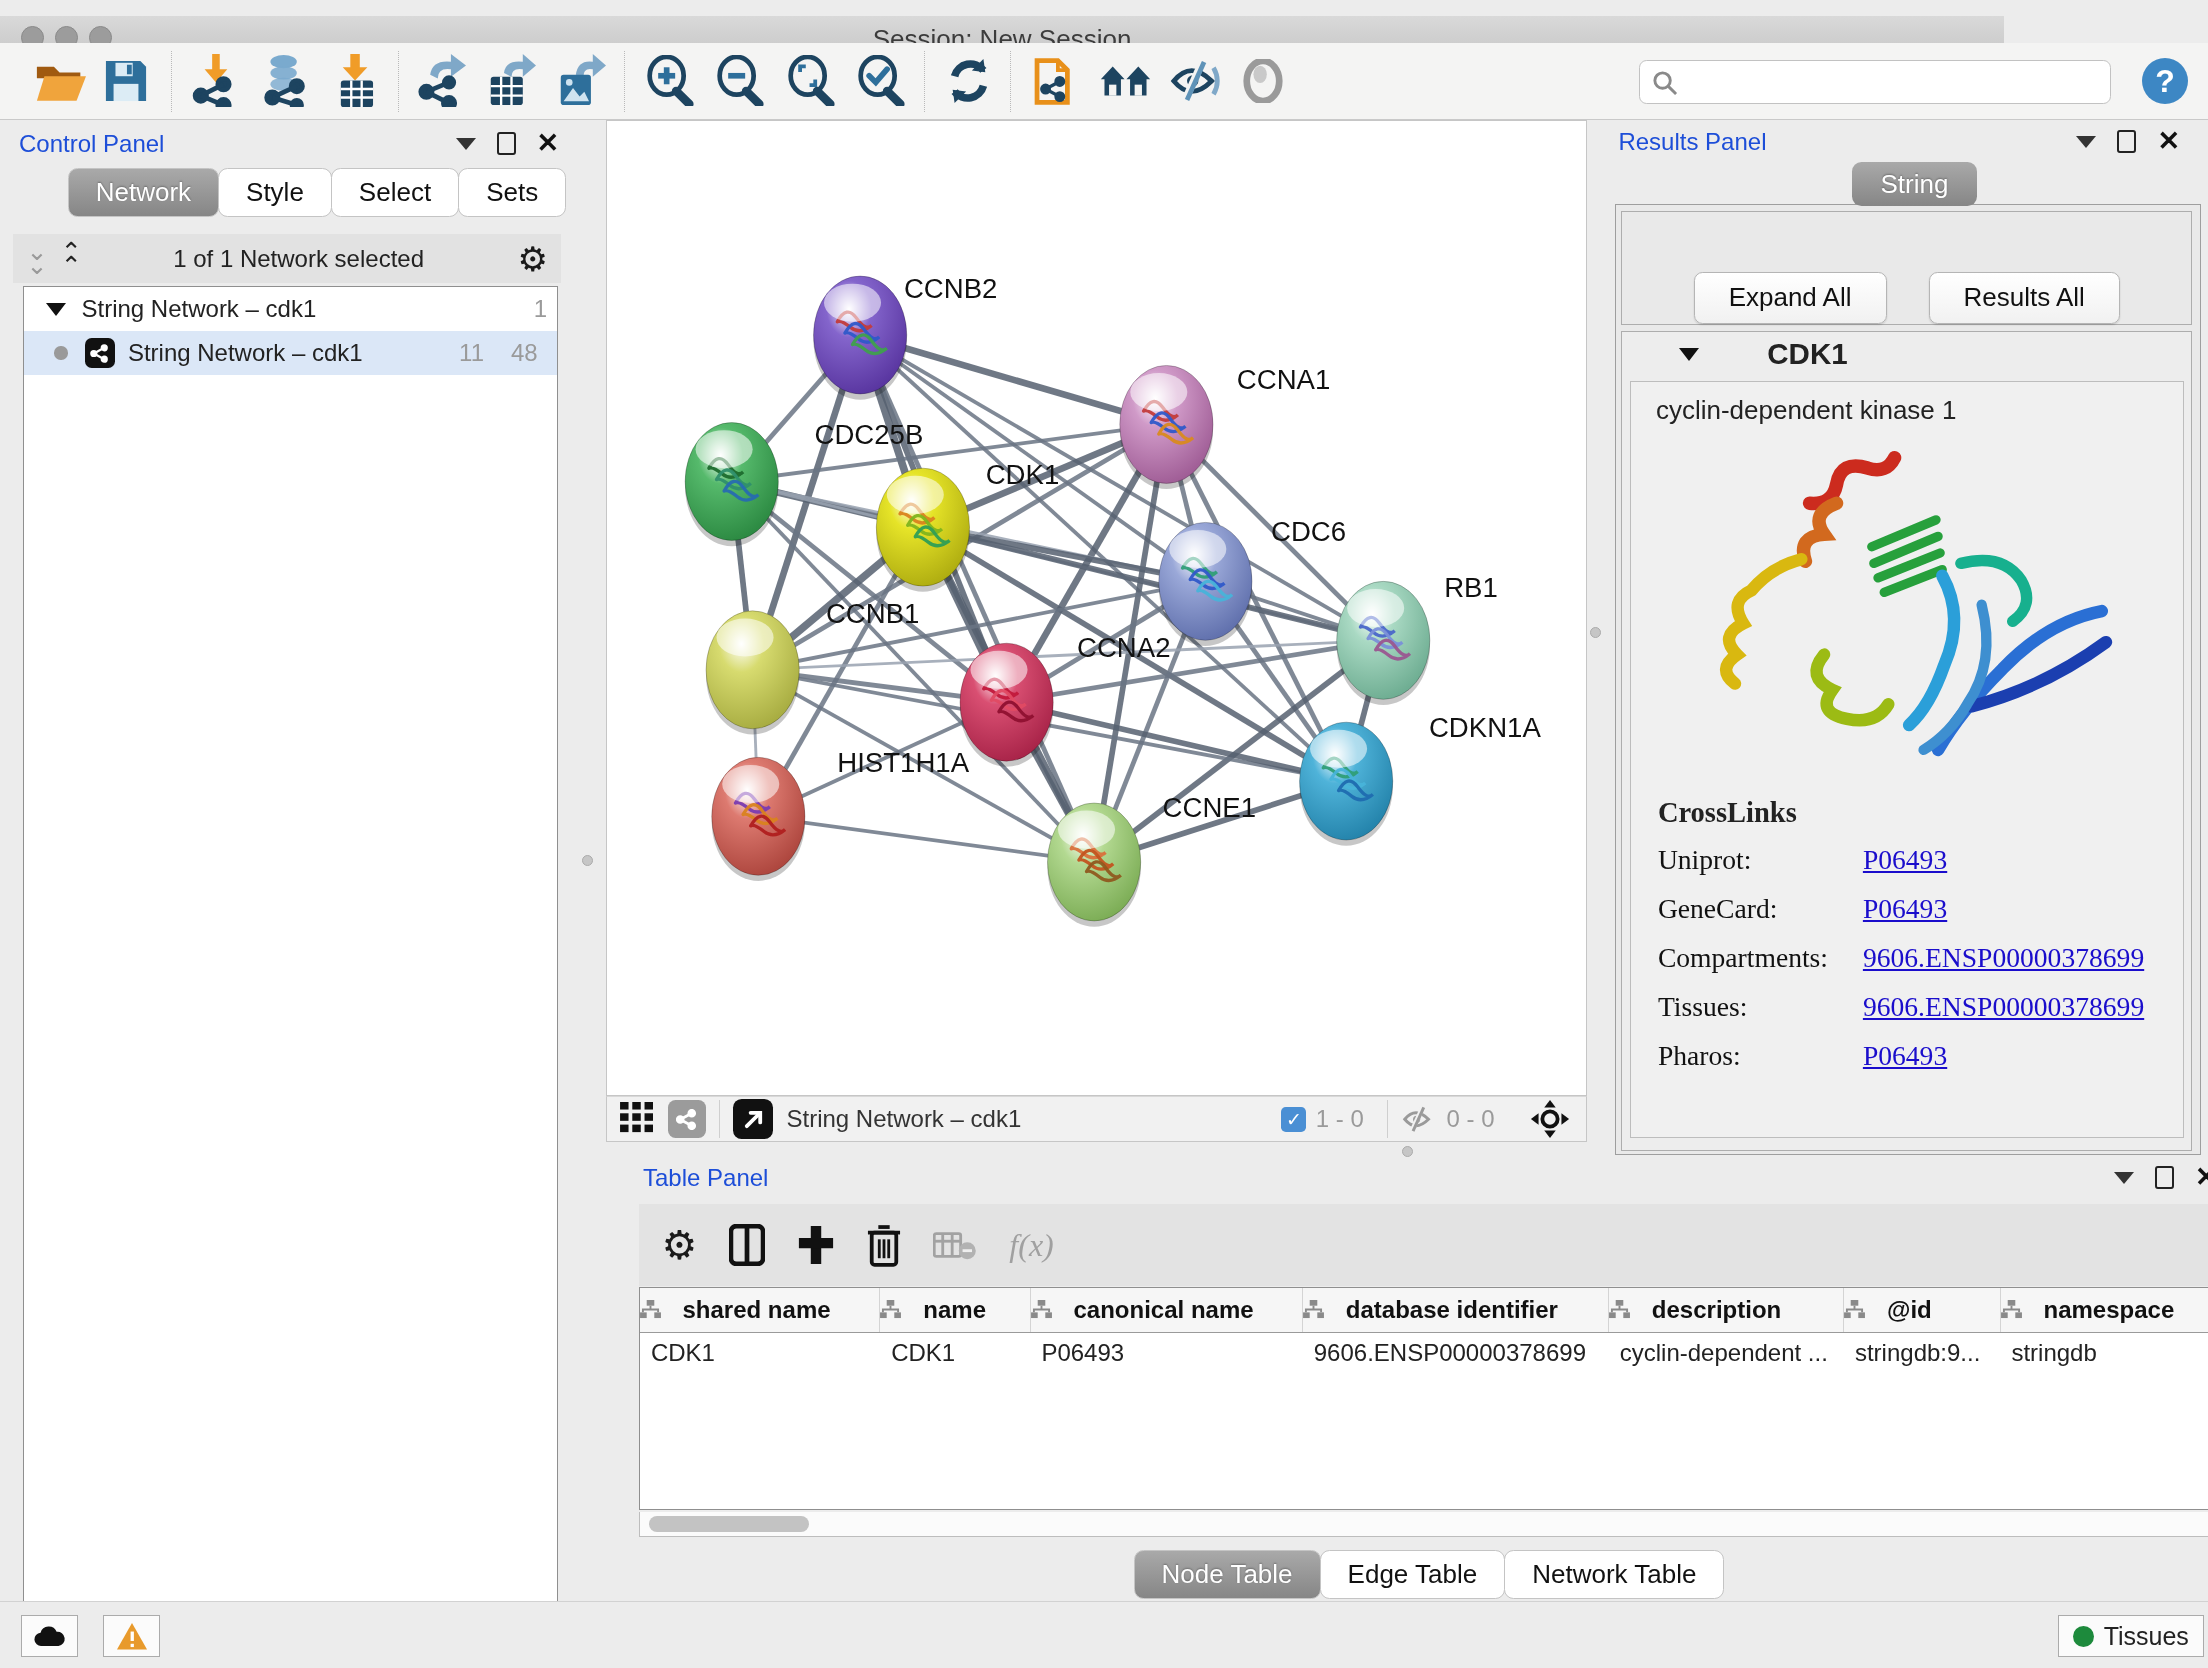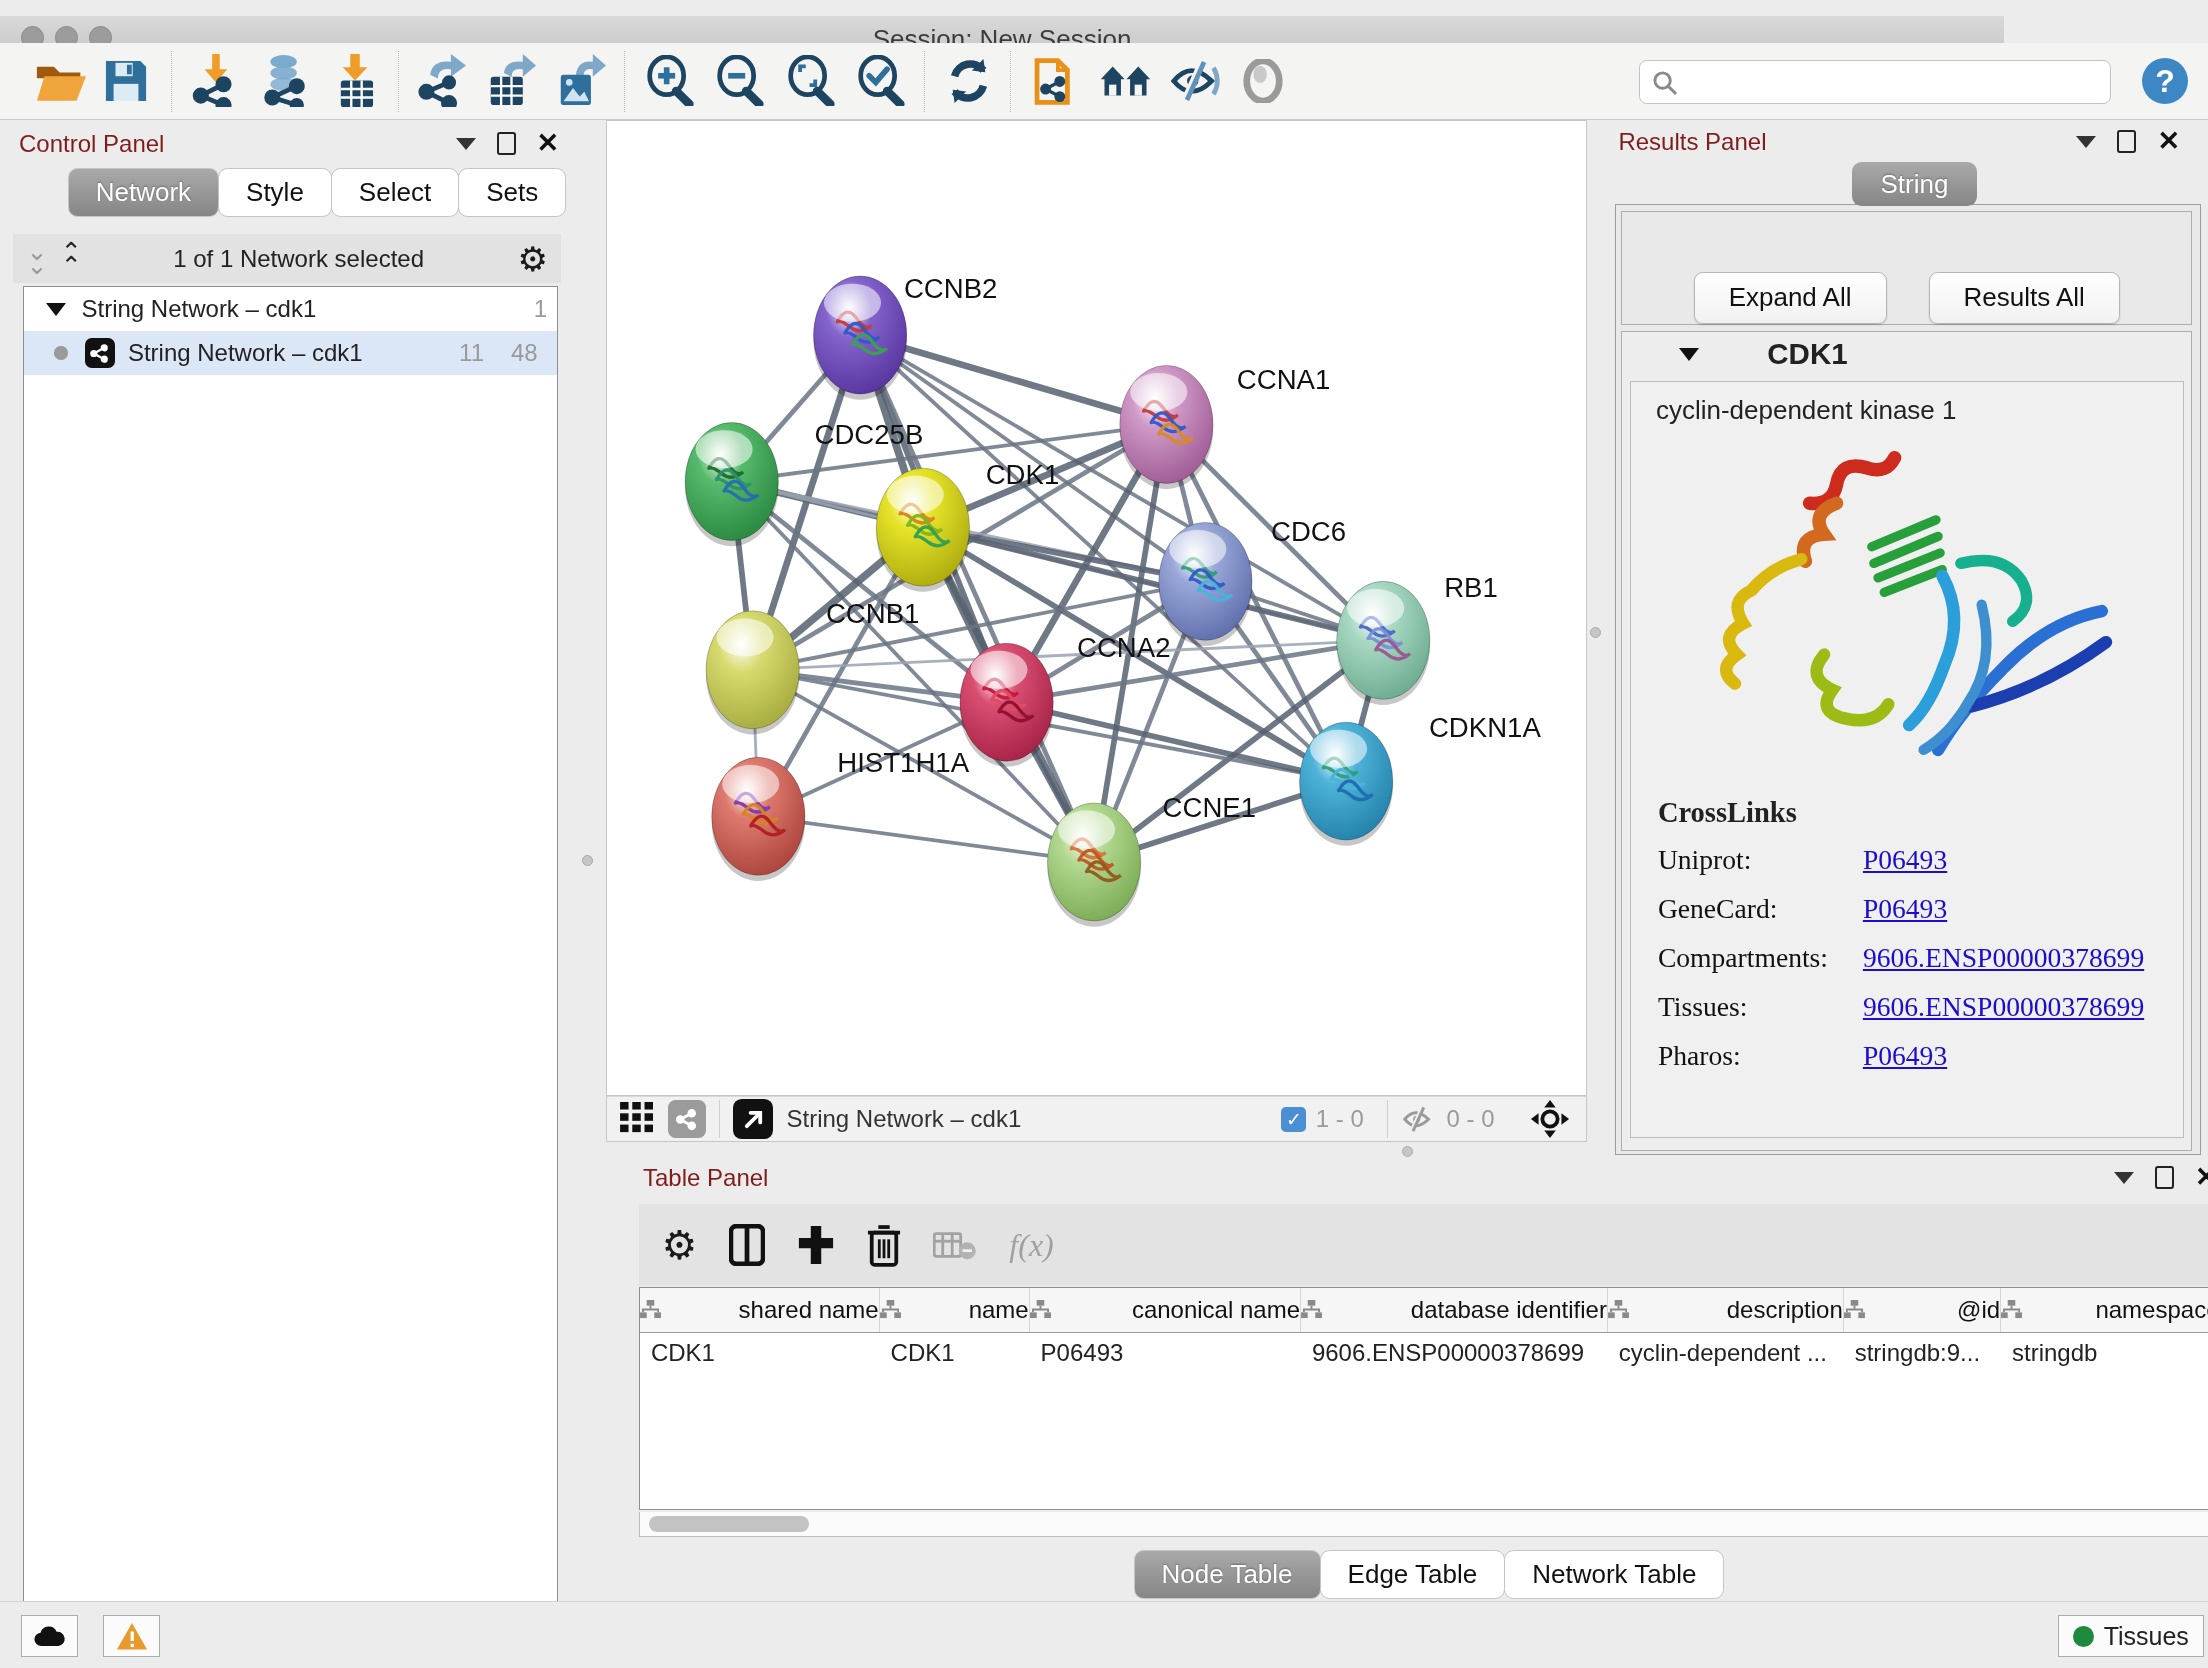--- a/index.html
+++ b/index.html
@@ -18,21 +18,21 @@
     background:#f4f4f3; border-bottom:1.9px solid #c9c9c9; }
   .tbtn { position:absolute; top:11.4px; width:53px; height:53px; display:flex; align-items:center; justify-content:center; }
   .tsep { position:absolute; top:7.6px; width:0; height:61px; border-left:1.9px dotted #b9b9b9; }
   #searchbox { position:absolute; left:1639px; top:17px; width:472px; height:44px; background:#fff;
     border:1px solid #c2c2c2; border-radius:7.6px; display:flex; align-items:center; padding-left:11.4px; }
   #searchbox input { border:none; outline:none; font-size:23px; width:409px; background:transparent; }
   #help-btn { position:absolute; left:2142px; top:15px; width:46px; height:46px; border-radius:50%;
     background:#3d87c4; color:#fff; font-size:32px; font-weight:bold; display:flex; align-items:center; justify-content:center; }
 
   
-  .panel-title { font-size:24px; color:#7f1d1d; }
+  .panel-title { font-size:24px; color:#1d4ed8; }
   .panel-ctrl { display:flex; gap:21px; align-items:center; }
   .caret-down { width:0; height:0; border-left:10.5px solid transparent; border-right:10.5px solid transparent; border-top:12.4px solid #333; }
   .float-sq { width:19px; height:23px; border:2.9px solid #222; border-radius:2.9px; }
   .close-x { font-size:27px; font-weight:bold; color:#111; line-height:1; }
 
   
   #control-panel { position:absolute; left:5.7px; top:124px; width:563px; height:1472px; background:#ececec; }
   #cp-header { position:absolute; left:13.3px; top:5.7px; right:9.5px; display:flex; justify-content:space-between; align-items:center; }
   .tabrow { position:absolute; display:flex; }
   .tab { height:49px; padding:0 27px; background:#fff; border:1px solid #c4c4c4; border-radius:9.5px;
@@ -88,21 +88,21 @@
   .cl-value { font-size:27.6px; color:#1a0dcc; text-decoration:underline; }
 
   
   #table-panel { position:absolute; left:628px; top:1158px; width:1603px; height:442px; background:#ececec; }
   #tp-header { position:absolute; left:15px; top:5.7px; right:13.3px; display:flex; justify-content:space-between; align-items:center; }
   #tp-toolbar { position:absolute; left:10.5px; top:46px; width:1583px; height:82px; background:#e3e3e3; display:flex; align-items:center; gap:32px; padding-left:23px; }
   #tp-table-wrap { position:absolute; left:10.5px; top:129px; width:1583px; height:223px; background:#fff; border:1px solid #8f8f8f; overflow:hidden; }
   table { border-collapse:collapse; table-layout:fixed; }
   th { height:44px; background:#f6f6f6; border-bottom:1.9px solid #9a9a9a; border-right:1px solid #d4d4d4;
     font-size:24px; font-weight:normal; color:#111; text-align:center; white-space:nowrap; overflow:hidden; }
-  th .hdr-inner { display:flex; align-items:center; justify-content:space-between; gap:7px; }
+  th .hdr-inner { display:flex; align-items:center; justify-content:flex-start; gap:22px;font-weight:bold; }
   td { height:42px; font-size:24px; padding-left:11.4px; white-space:nowrap; overflow:hidden; vertical-align:middle; }
   #tp-scroll { position:absolute; left:10.5px; top:354px; width:1583px; height:25px; background:#fbfbfb; border:1px solid #bdbdbd; border-top:none; }
   #tp-thumb { position:absolute; left:9.5px; top:3.8px; width:160px; height:16px; background:#c3c3c3; border-radius:8.6px; }
   #tp-tabs { position:absolute; left:0; right:0; top:392px; display:flex; justify-content:center; }
 
   
   #statusbar { position:absolute; left:0; top:1601px; width:2208px; height:68px; background:#ececec; border-top:1.9px solid #d2d2d2; }
   .sb-btn { position:absolute; top:13.3px; height:42px; background:#fbfbfb; border:1.9px solid #ababab; display:flex; align-items:center; justify-content:center; }
   #memory-btn { left:2058px; width:146px; gap:9.5px; font-size:25px; }
   #memory-dot { width:21px; height:21px; border-radius:50%; background:#1d8a3c; }

